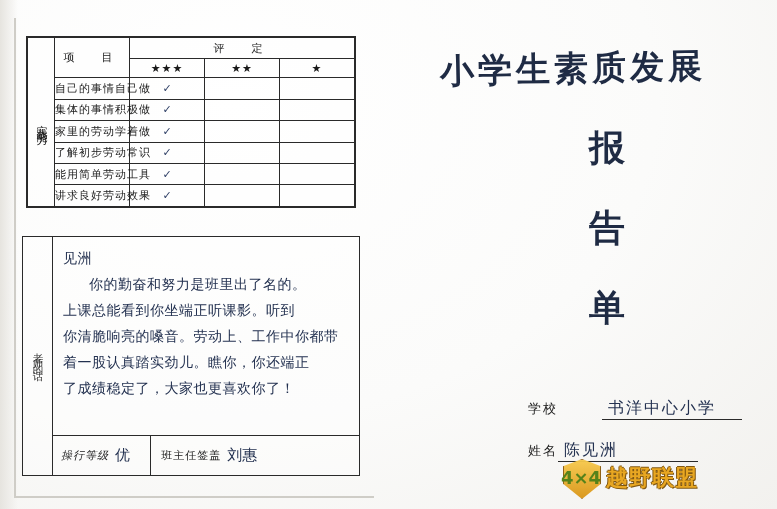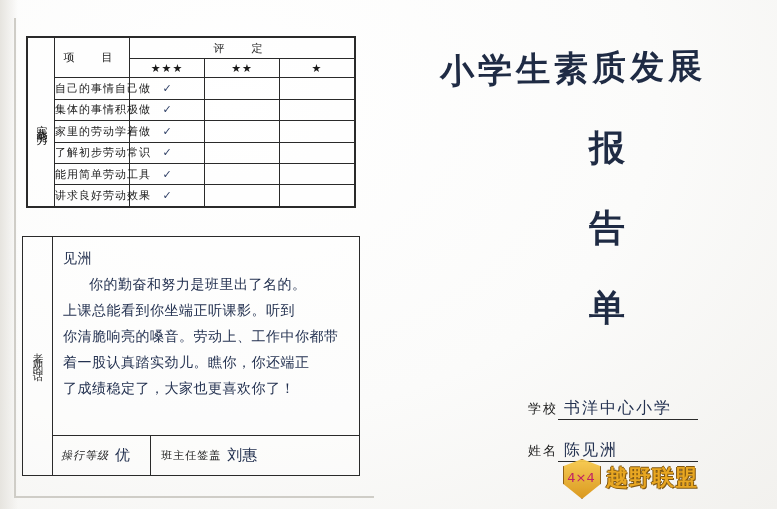--- a/index.html
+++ b/index.html
@@ -190,21 +190,21 @@
 
   
   .field-row {
     position: absolute;
     display: flex;
     align-items: flex-end;
     font-size: 13px;
     letter-spacing: 2px;
     color: #1a1a1a;
   }
-  #field-school { left: 528px; top: 398px; }
+  #field-school { left: 528px; top: 398px; gap: 44px; }
   #field-name   { left: 528px; top: 440px; }
   .field-label { padding-bottom: 2px; }
   .field-value {
     font-family: "DejaVu Sans", sans-serif;
     color: #233150;
     font-size: 16px;
     border-bottom: 1.2px solid #2a2a2a;
     min-width: 130px;
     padding: 0 4px 1px 6px;
     line-height: 20px;
@@ -232,23 +232,23 @@
     left: 3px; top: 2px;
     width: 36px; height: 38px;
     background: linear-gradient(#f7c94b, #d99516);
     clip-path: polygon(50% 0%, 100% 18%, 100% 62%, 50% 100%, 0% 62%, 0% 18%);
     border: 1px solid #8a5a0a;
   }
   #wm-badge .glyph {
     position: absolute;
     left: 0; top: 0; width: 42px; height: 40px;
     display: flex; align-items: center; justify-content: center;
-    color: #be185d;
-    font-size: 13px;
-    font-weight: normal;
+    color: #4d7c0f;
+    font-size: 18px;
+    font-weight: bold;
     font-family: "DejaVu Sans", sans-serif;
   }
   #wm-text {
     margin-left: 4px;
     line-height: 1.05;
   }
   #wm-main {
     font-family: "DejaVu Sans", sans-serif;
     font-size: 22px;
     font-weight: bold;

